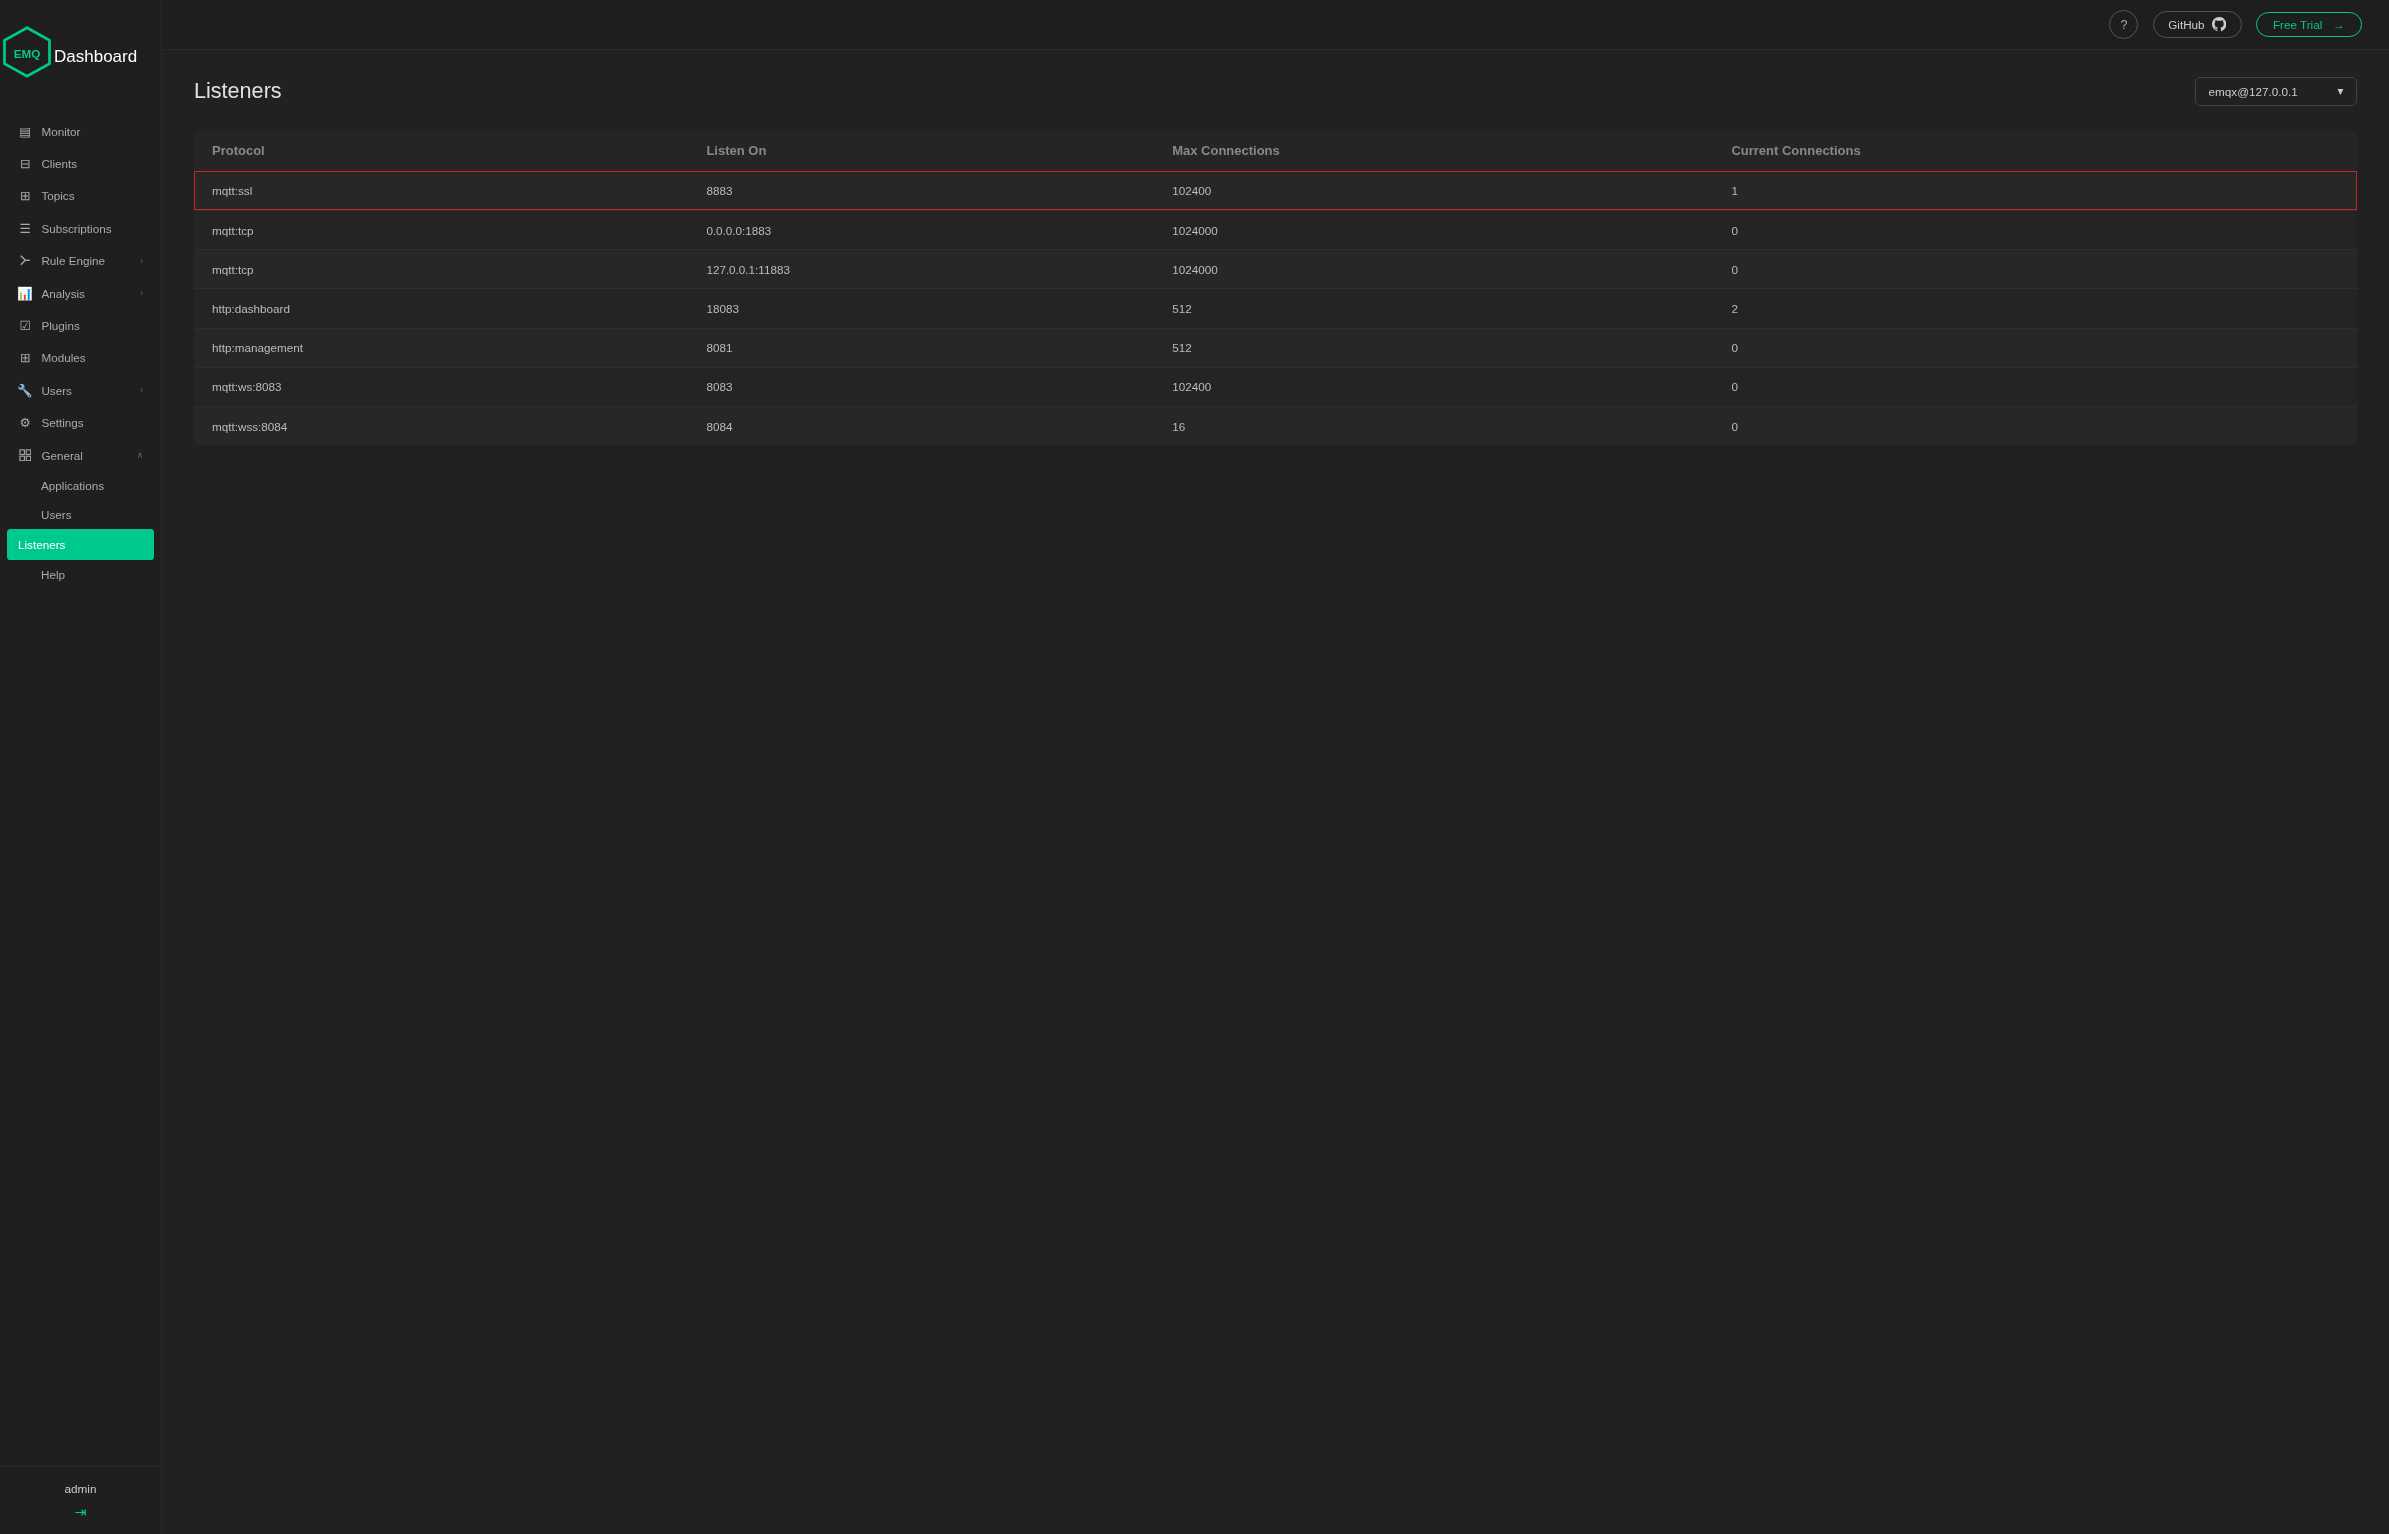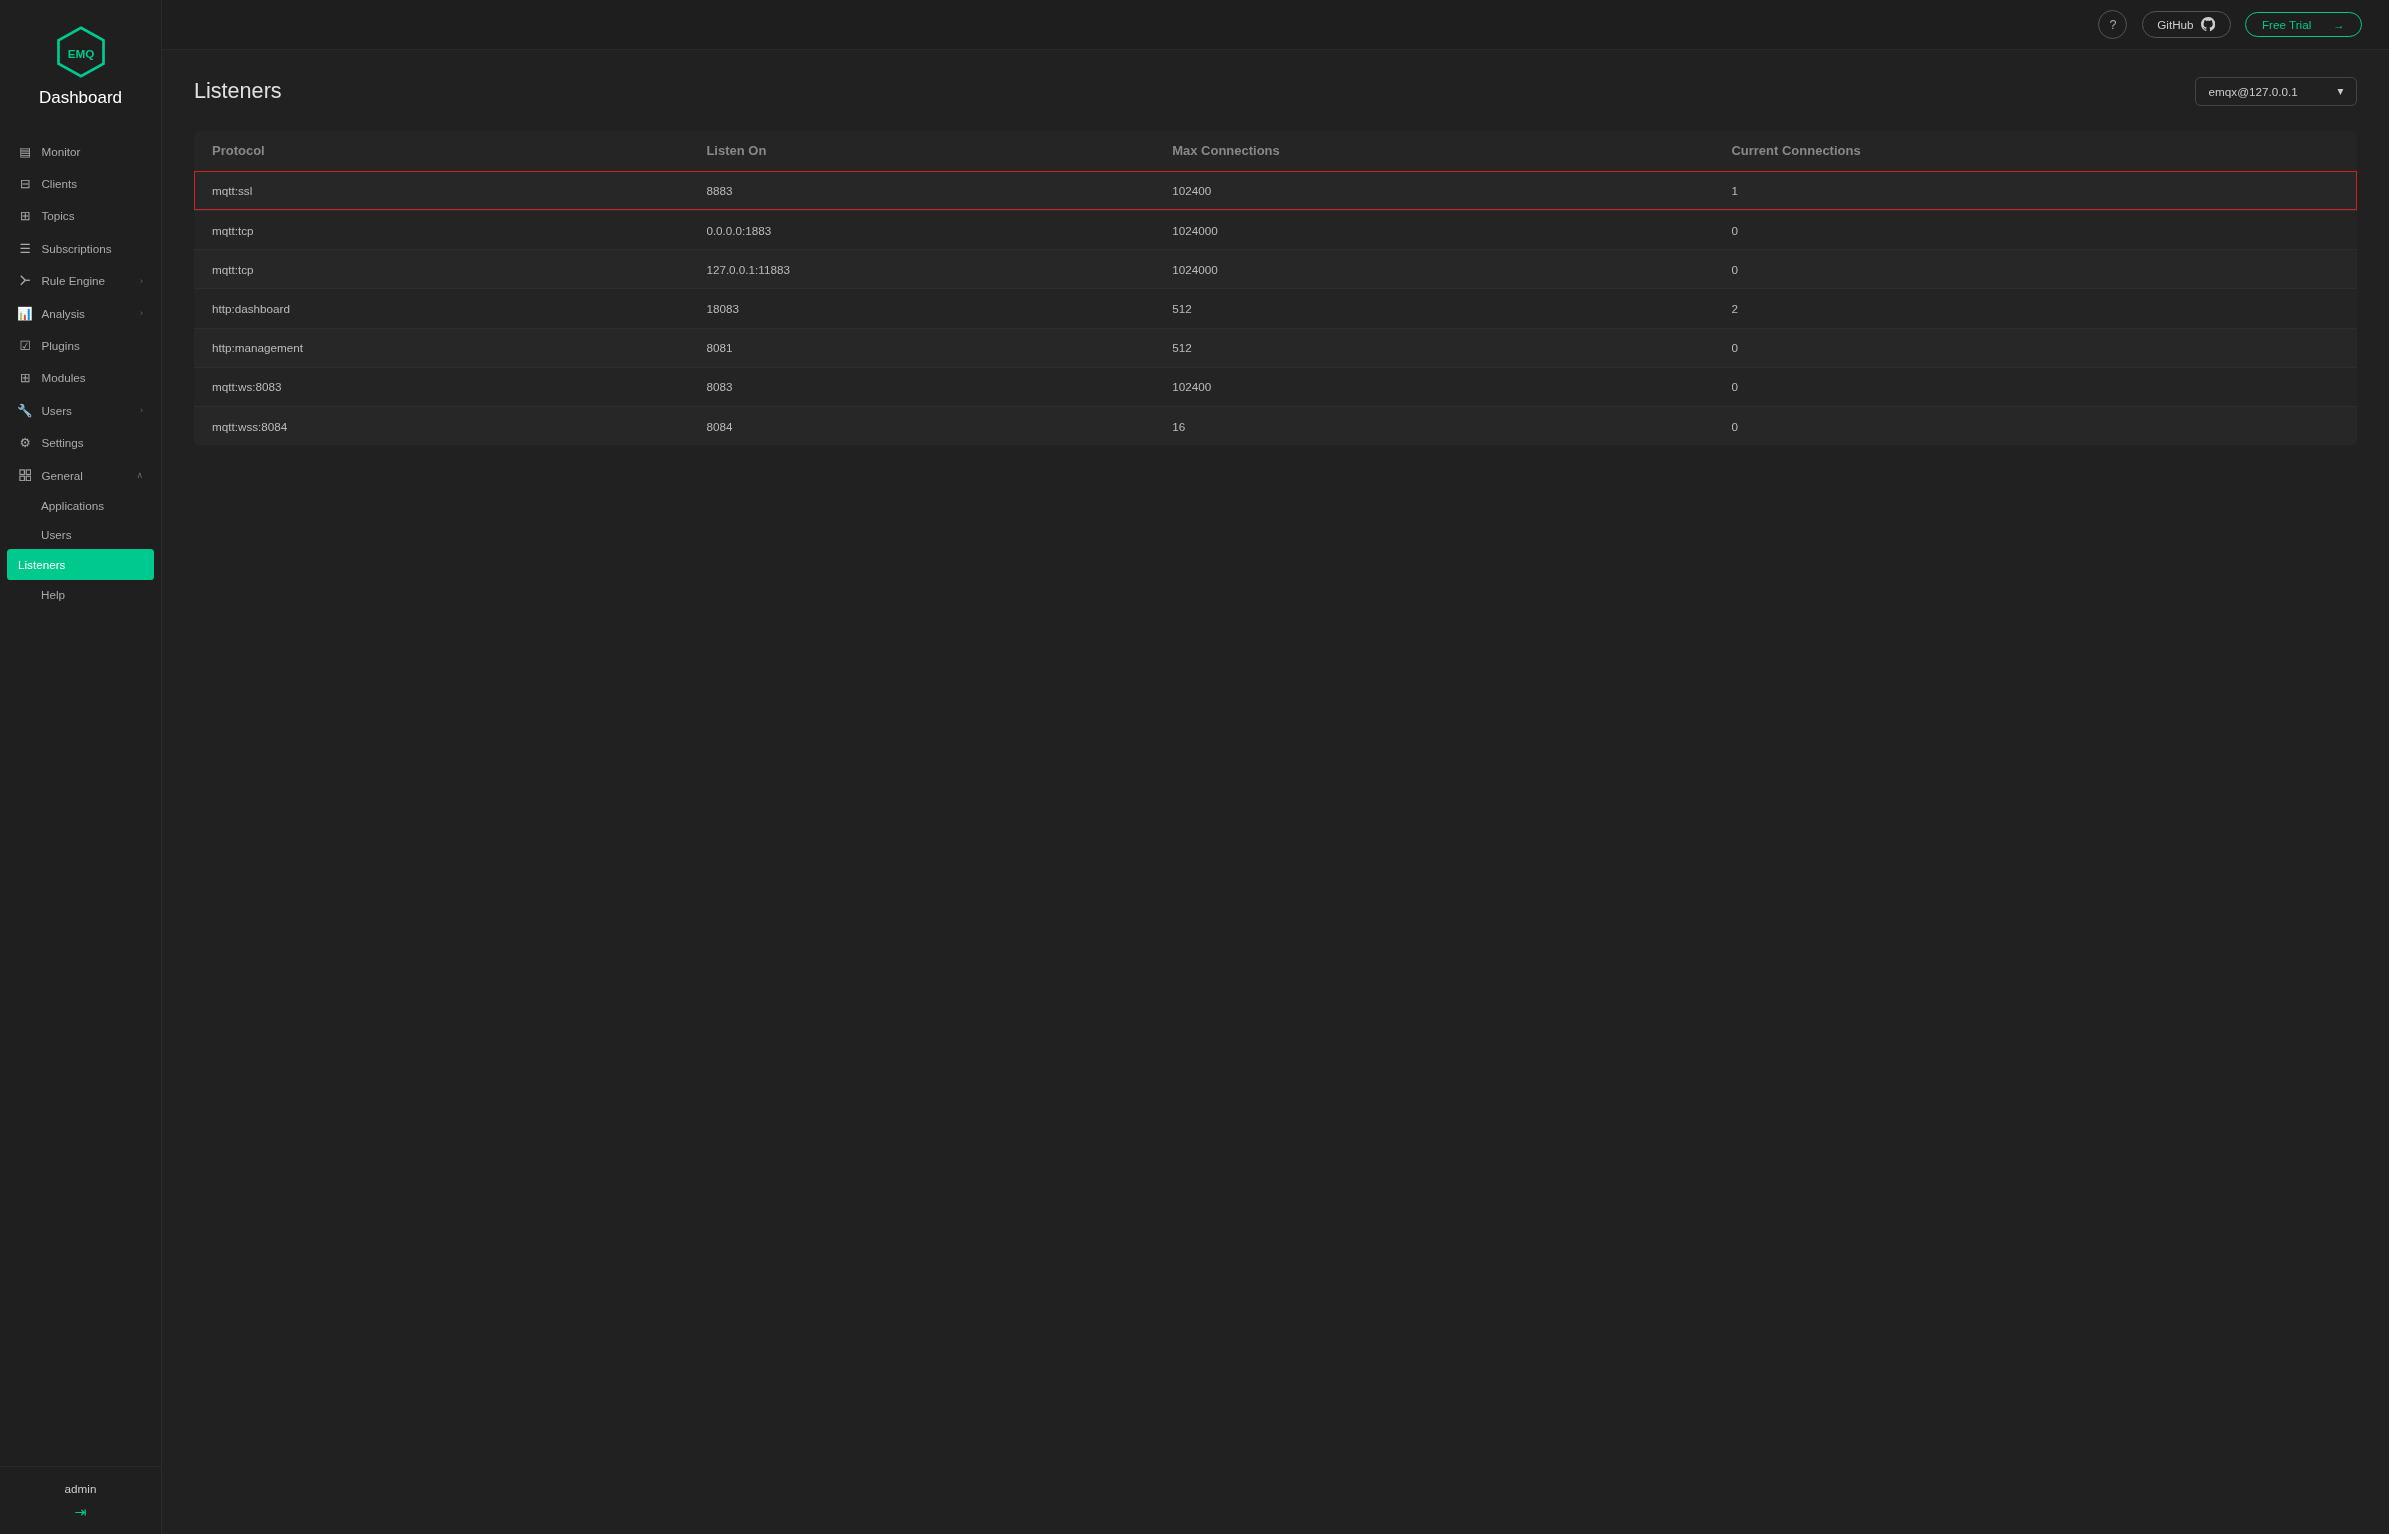--- a/index.html
+++ b/index.html
@@ -19,21 +19,21 @@
       min-width: 162px;
       background: #1f1f1f;
       display: flex;
       flex-direction: column;
       border-right: 0.9px solid #2a2a2a;
       height: 100vh;
     }
 
     .sidebar-logo {
       display: flex;
-      flex-direction: column;
+      flex-direction: row;
       align-items: center;
       padding: 25px 0 18px;
     }
 
     .logo-hex {
       width: 54px;
       height: 54px;
       margin-bottom: 9px;
     }
 
@@ -153,21 +153,21 @@
       padding: 5.4px 14.4px;
       color: #ccc;
       cursor: pointer;
       font-size: 11.7px;
       background: transparent;
     }
 
     .free-trial-btn {
       display: flex;
       align-items: center;
-      gap: 22px;
+      gap: 11px;
       border: 1.3px solid #00c98d;
       border-radius: 18px;
       padding: 5.4px 16px;
       color: #00c98d;
       cursor: pointer;
       font-size: 11.7px;
       background: transparent;
     }
 
     

